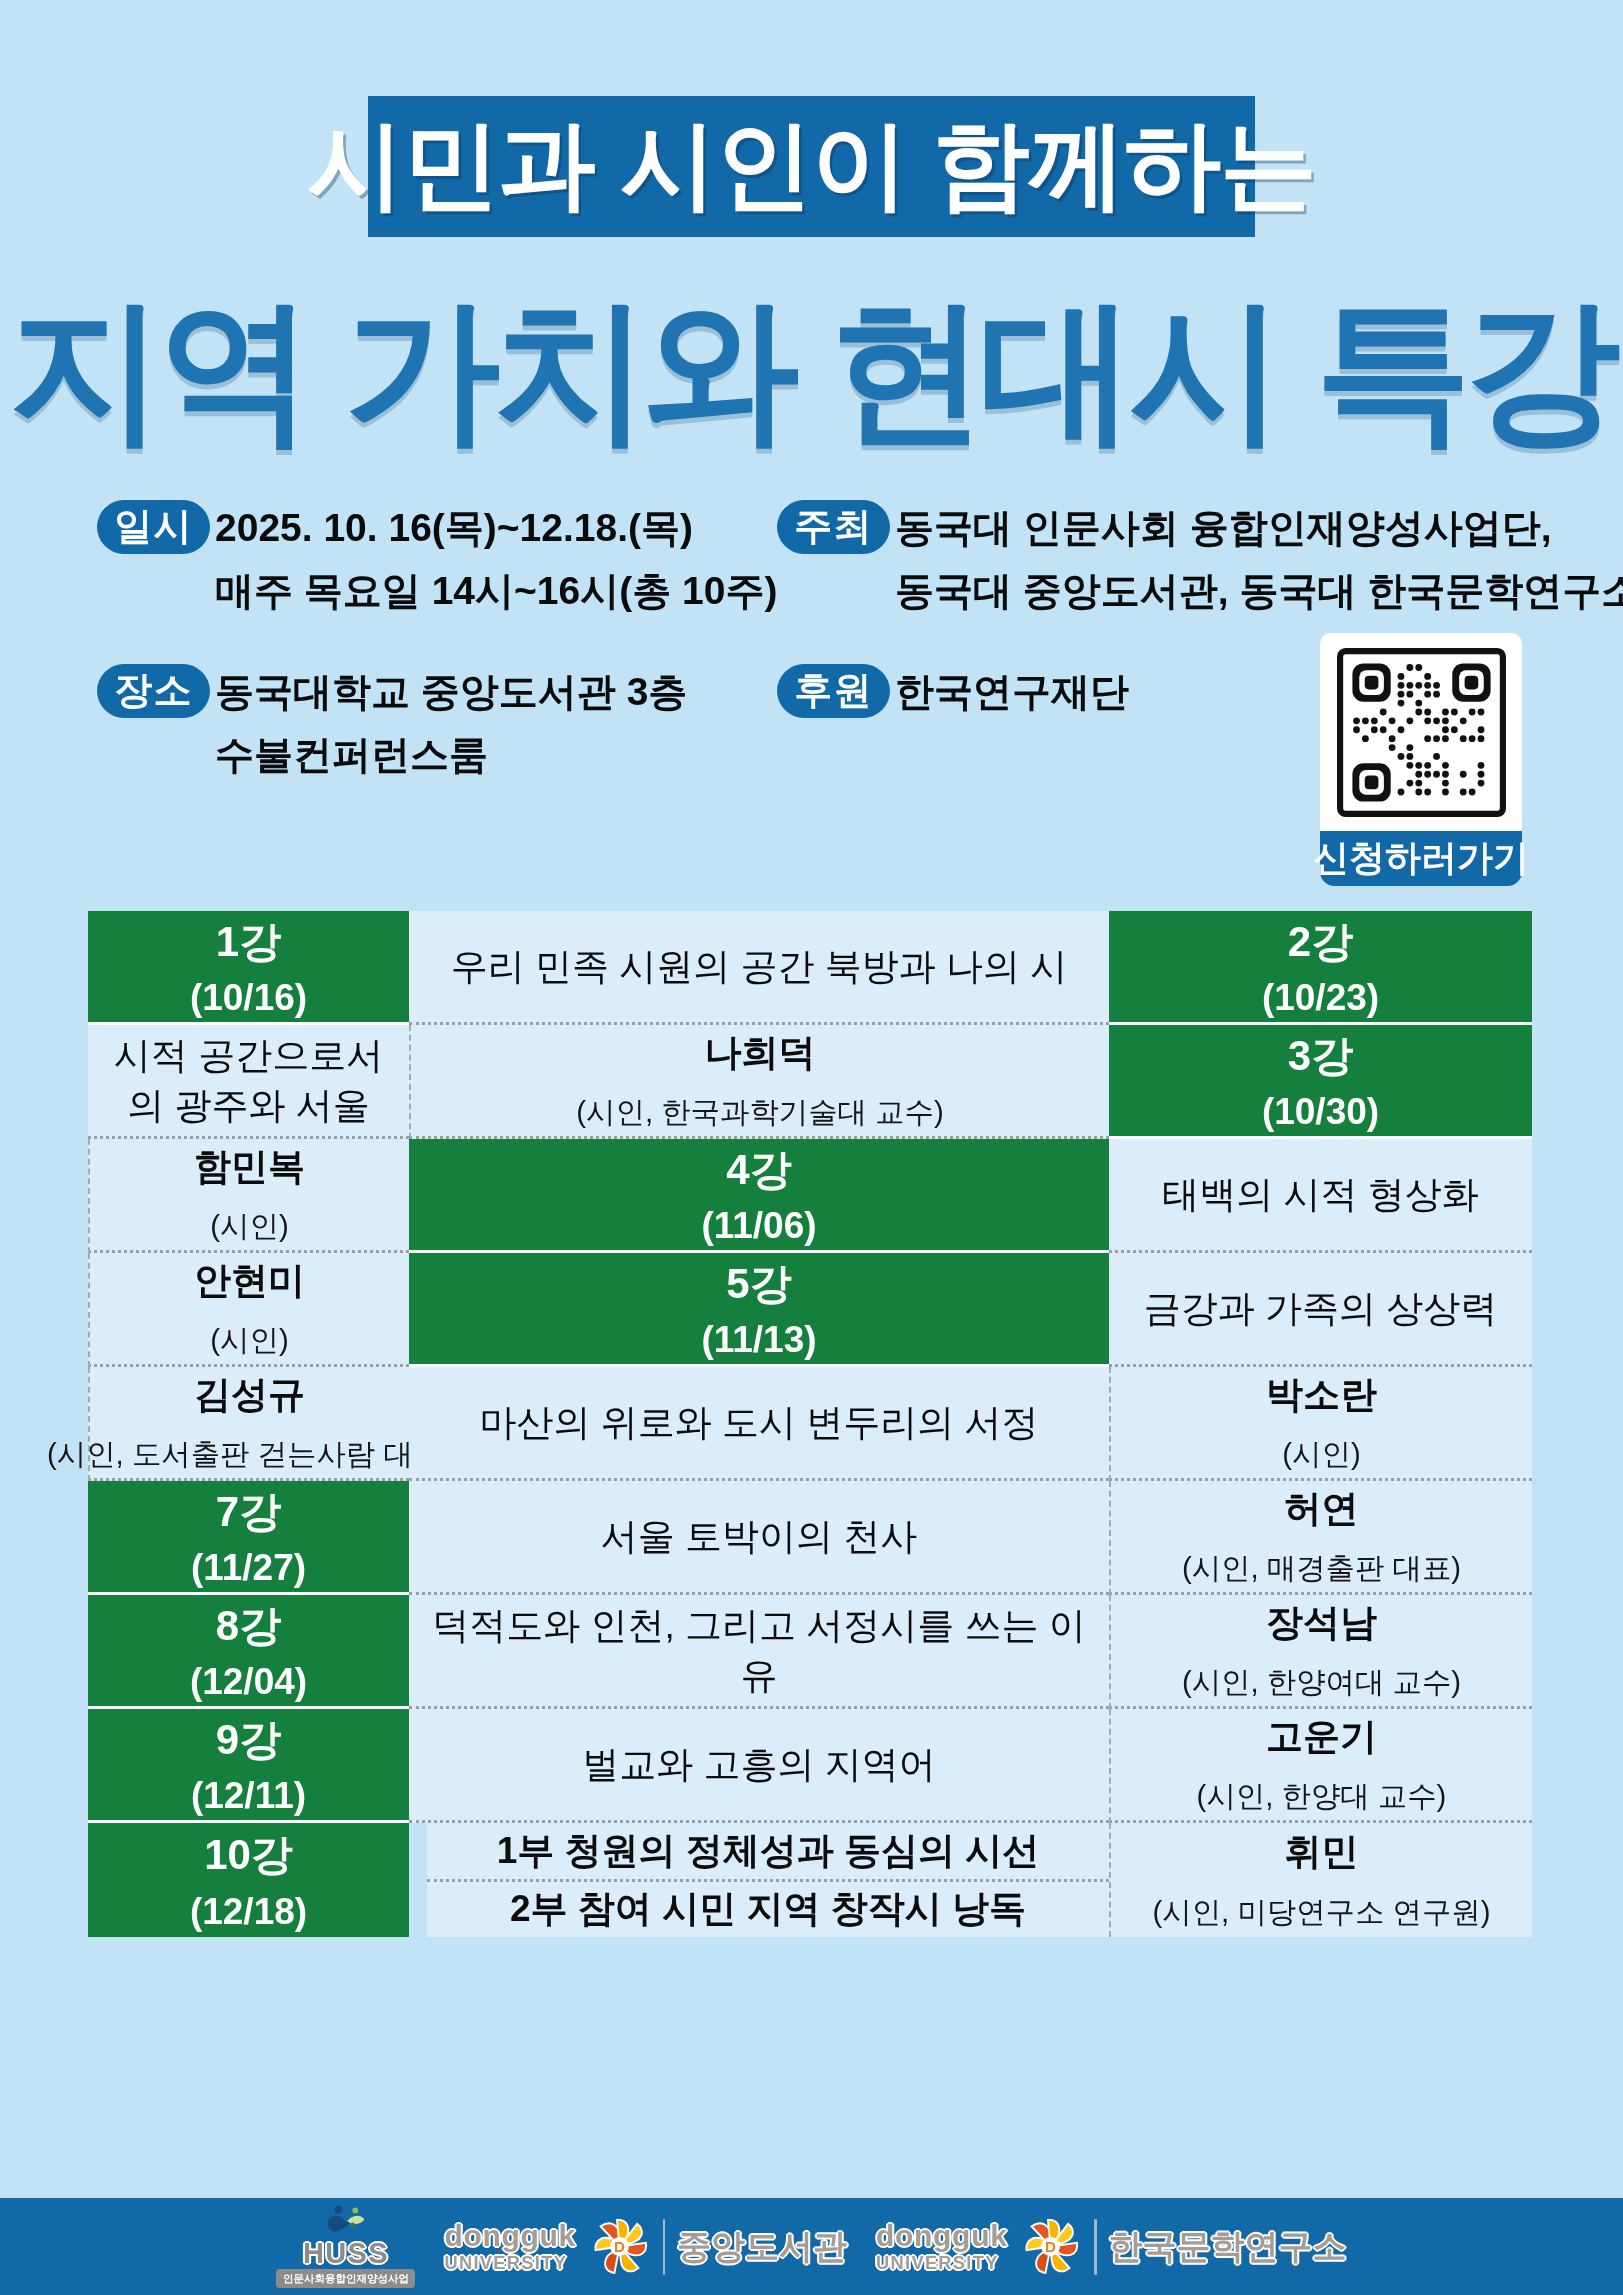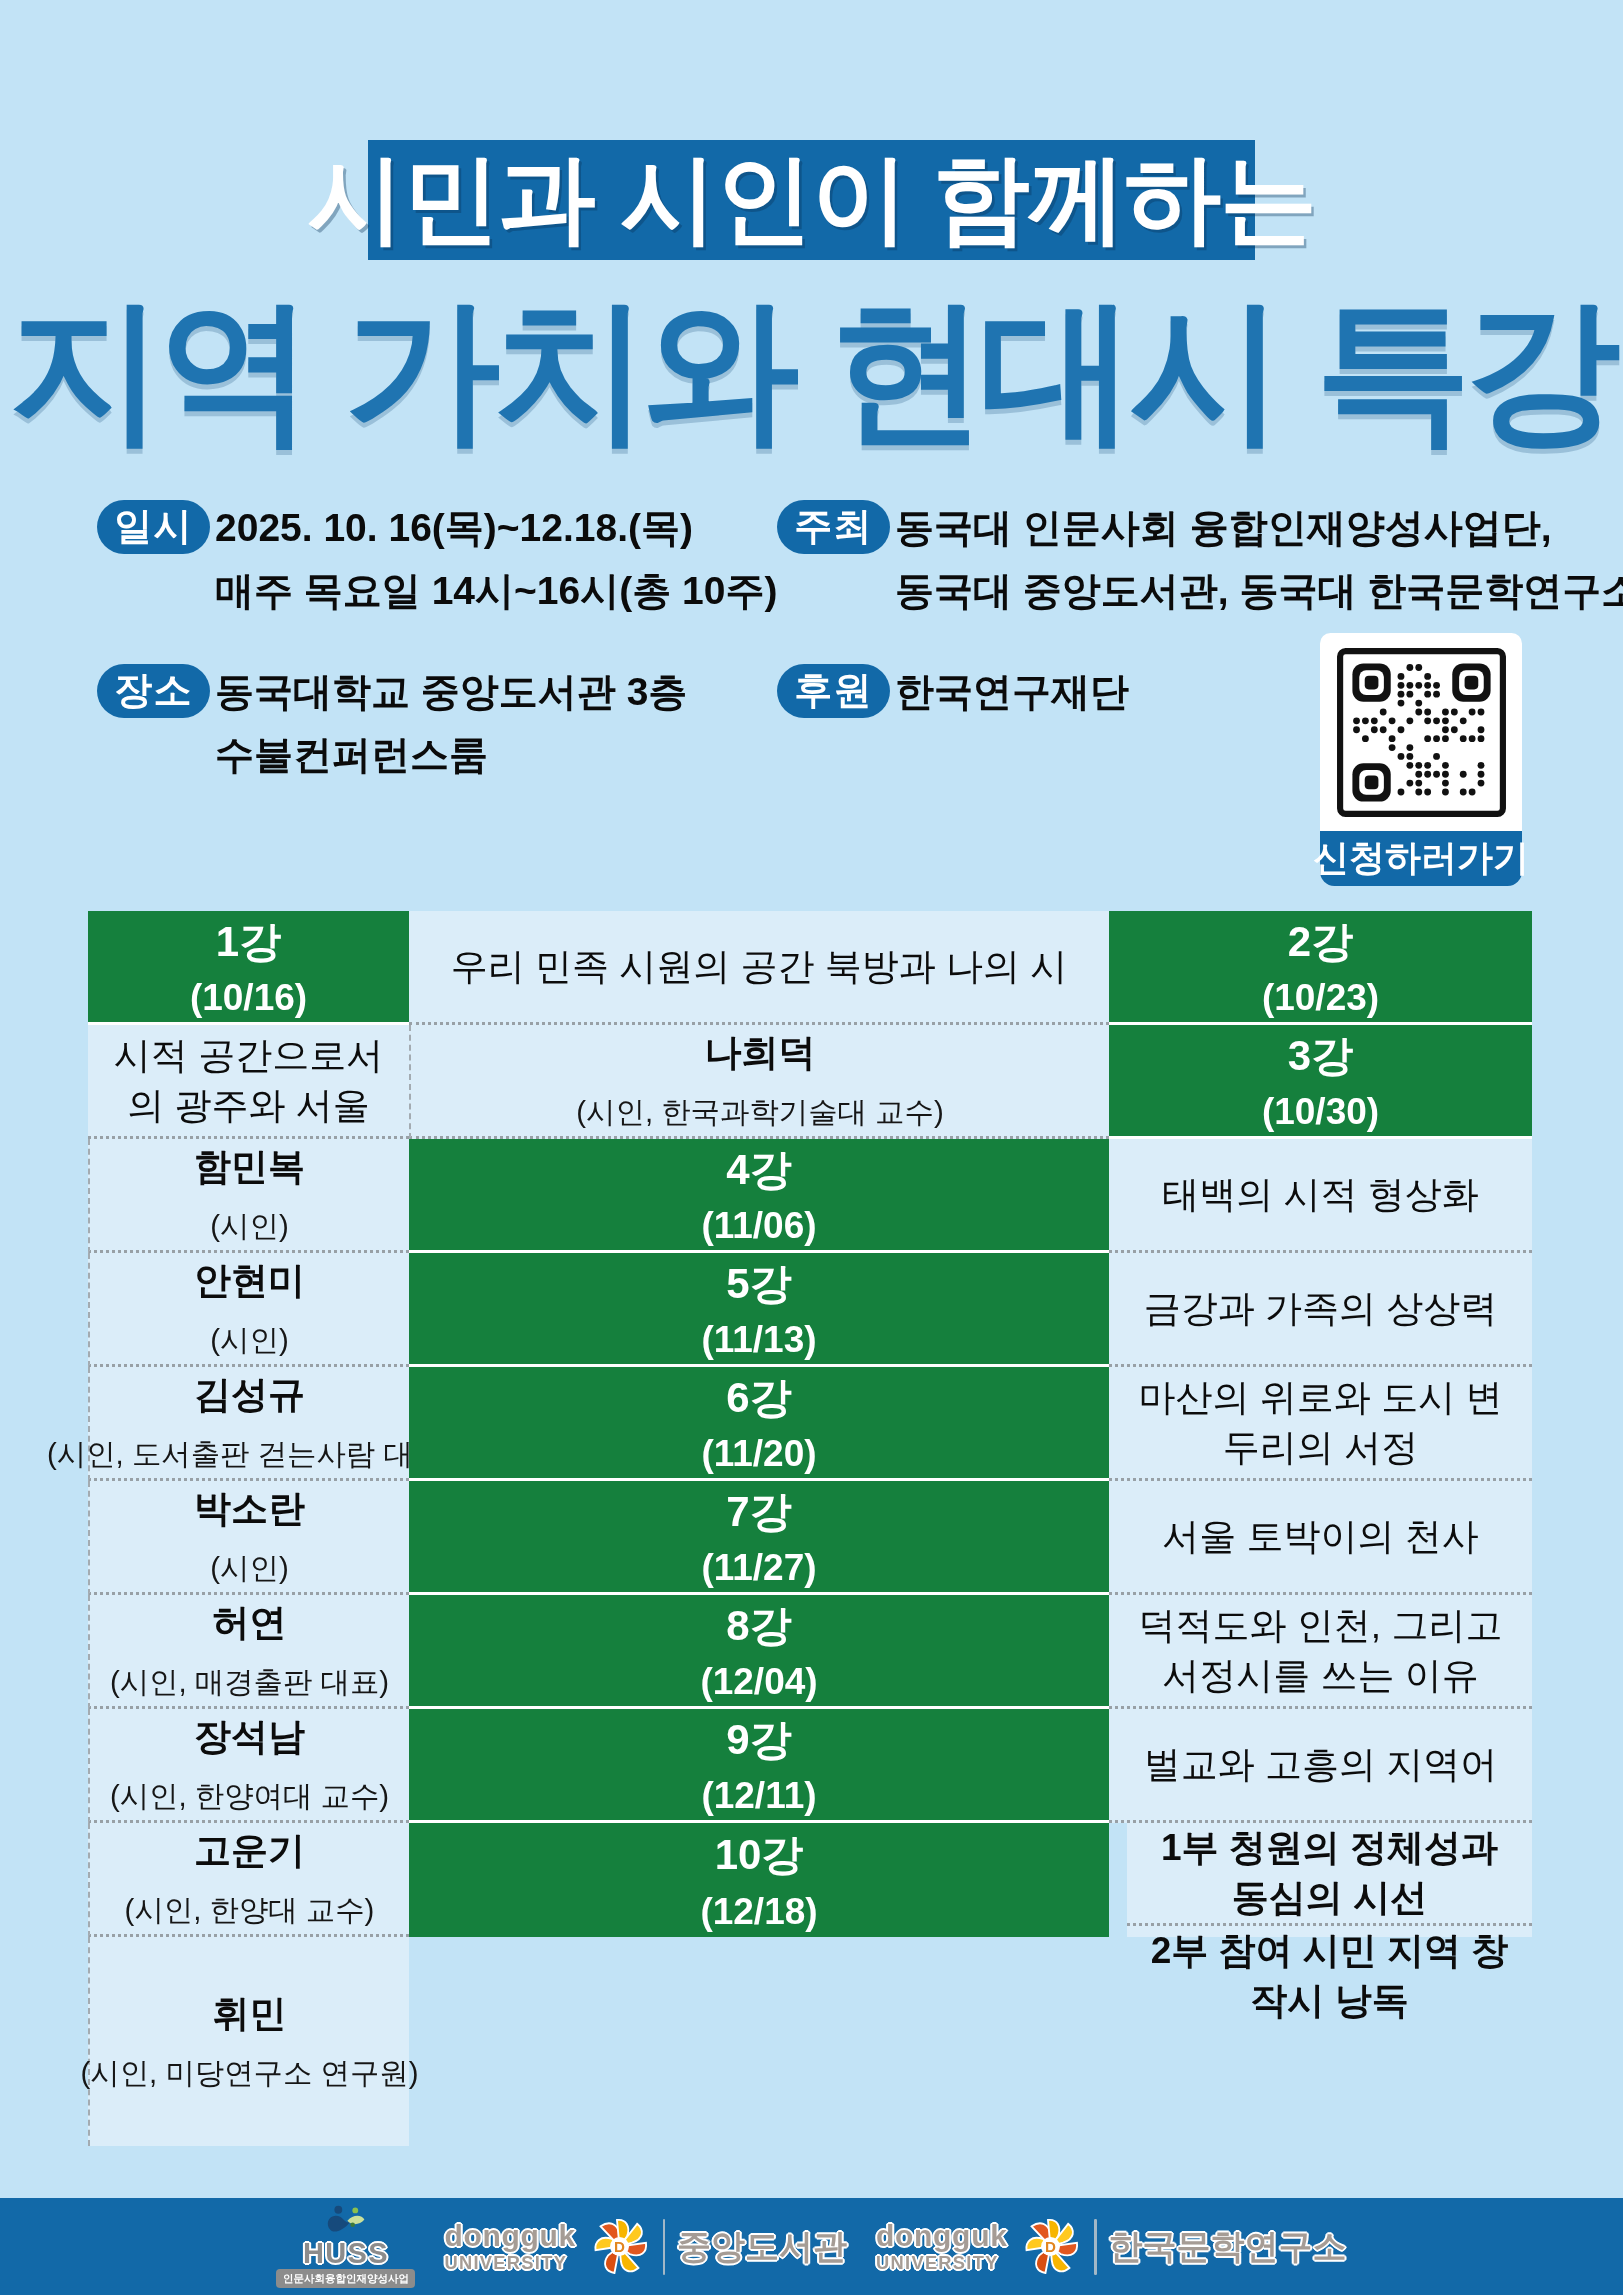--- a/index.html
+++ b/index.html
@@ -7,22 +7,22 @@
   body {
     position:relative;
     background:#c2e3f6;
     font-family:"Liberation Sans","DejaVu Sans",sans-serif;
     overflow:hidden;
     color:#0d0d0d;
   }
 
   
   .kicker-box{
-    position:absolute; left:368px; top:96px; width:887px; height:120px;
-    background:#1269a8; display:flex; align-items:center; justify-content:center;margin-top:44px;
+    position:absolute; left:368px; top:96px; width:887px; height:141px;
+    background:#1269a8; display:flex; align-items:center; justify-content:center;
   }
   .kicker-box .kicker{
     color:#ffffff; font-size:97px; font-weight:800; letter-spacing:-1.3px; white-space:nowrap;
     text-shadow:2.6px 3.3px 0 rgba(10,50,85,.35);
   }
   .main-title{
     position:absolute; left:0; top:267px; width:100%;
     text-align:center; font-size:156px; font-weight:800; letter-spacing:-6.5px;
     color:#1f74b1; white-space:nowrap;
     text-shadow:0 4.6px 0 rgba(15,70,112,.22);
@@ -283,24 +283,20 @@
   <div class="cell-left">
     <div class="no">5강</div>
     <div class="date">(11/13)</div>
   </div>
   <div class="cell-topic">금강과 가족의 상상력</div>
   <div class="cell-speaker">
     <div class="name">김성규</div>
     <div class="aff">(시인, 도서출판 걷는사람 대표)</div>
   </div>
 
-  <div class="cell-left">
-    <div class="no">6강</div>
-    <div class="date">(11/20)</div>
-  </div>
   <div class="cell-topic">마산의 위로와 도시 변두리의 서정</div>
   <div class="cell-speaker">
     <div class="name">박소란</div>
     <div class="aff">(시인)</div>
   </div>
 
   <div class="cell-left">
     <div class="no">7강</div>
     <div class="date">(11/27)</div>
   </div>

